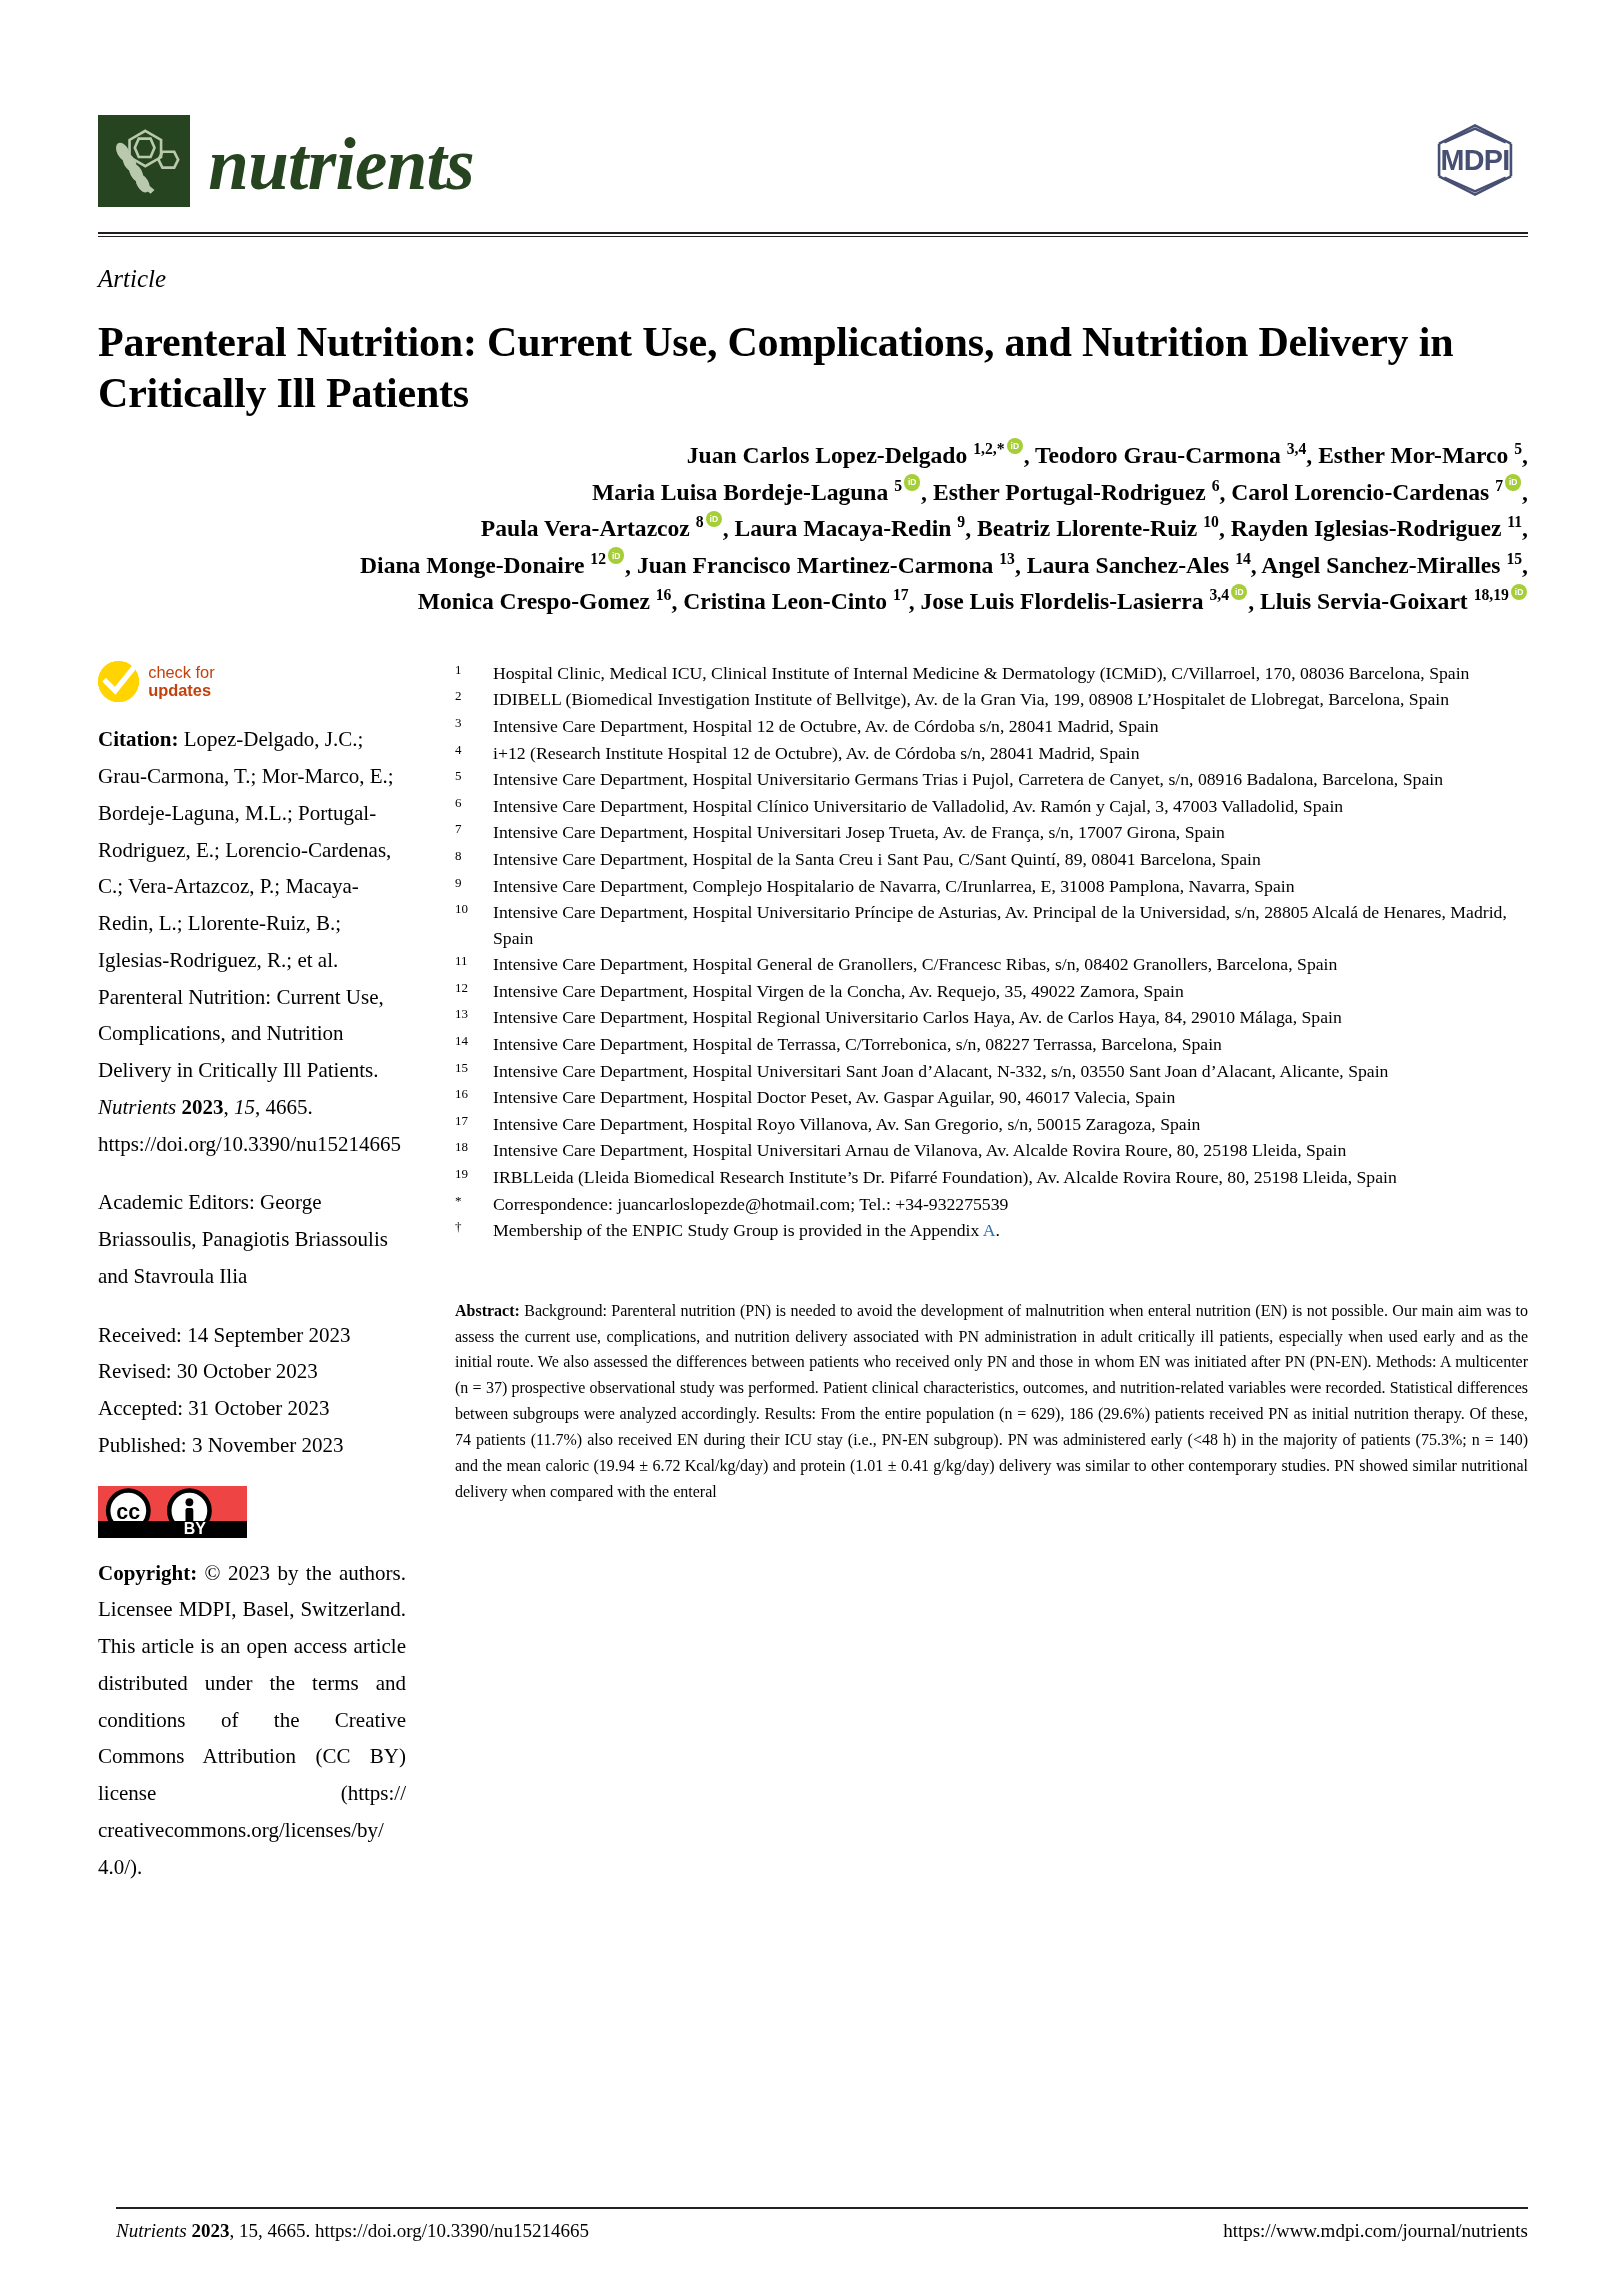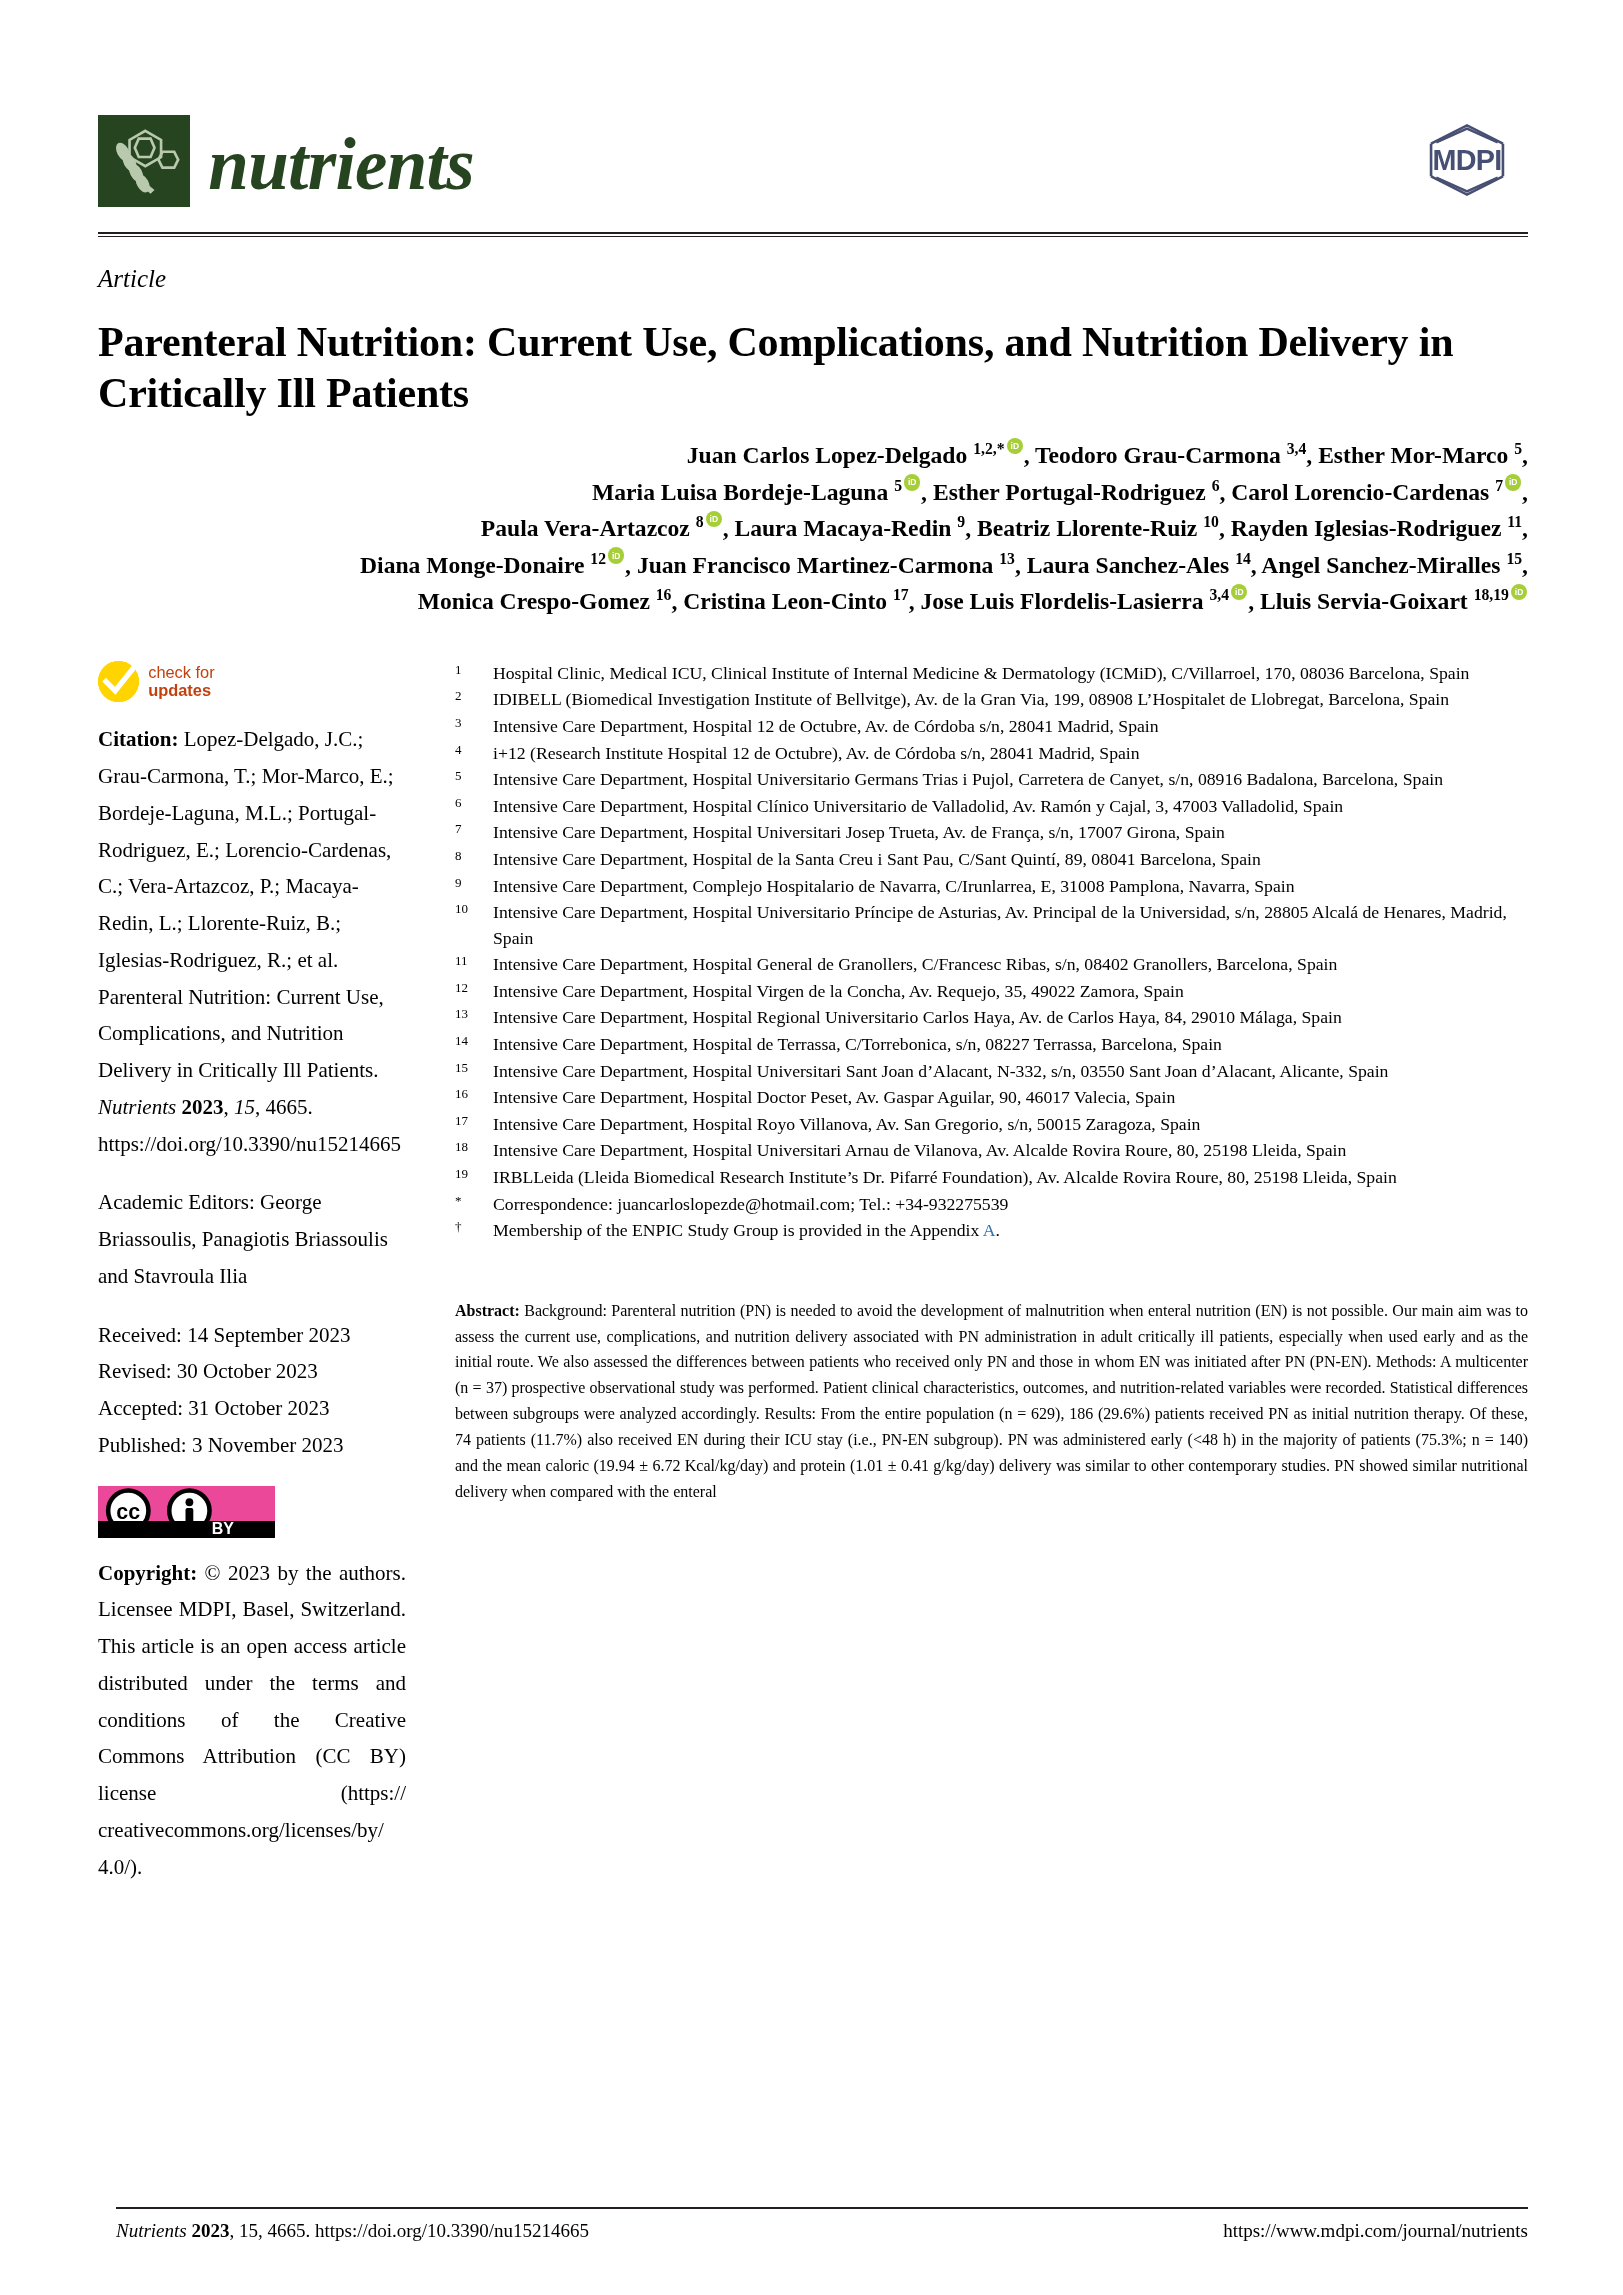--- a/index.html
+++ b/index.html
@@ -28,21 +28,21 @@
   }
   .logo-mark svg{position:absolute;left:0;top:0;}
   .logo-word{
     font-family:"Liberation Serif", serif;
     font-style:italic;font-weight:700;
     font-size:73px;color:#26441f;
     margin-left:18.3px;line-height:1;
     letter-spacing:-0.7px;
     transform:translateY(2.6px);
   }
-  .mdpi-logo{position:absolute;right:12px;top:5.2px;width:98px;height:80px;}
+  .mdpi-logo{position:absolute;right:4px;top:5.2px;width:98px;height:80px;}
   .rule-double{
     position:absolute;left:0;right:0;top:117px;
     border-top:2.6px solid #231f20;
     border-bottom:1.3px solid #231f20;
     height:2px;
   }
 
   
   .article-kind{
     font-style:italic;font-size:25px;margin-top:29px;line-height:1.1;
@@ -110,21 +110,21 @@
     font-size:16.4px;line-height:1.12;color:#c2410c;
   }
   .cfu-txt .b{font-weight:700;}
   .side-block{
     font-size:21px;line-height:1.75;text-align:left;margin-bottom:22px;
   }
   .side-block b{font-weight:700;}
   .side-block i{font-style:italic;}
   .side-just{text-align:justify;}
   .cc{
-    width:177px;height:52px;background:#ec4899;position:relative;
+    width:149px;height:52px;background:#ef4444;position:relative;
     margin:3.9px 0 17px 0;
   }
   .cc-bar{position:absolute;left:0;right:0;bottom:0;height:17px;background:#000;}
   .cc-by{
     position:absolute;right:41px;bottom:0.7px;color:#fff;
     font-family:"Liberation Sans",sans-serif;font-weight:700;font-size:16px;
     line-height:15.7px;
   }
 
   

